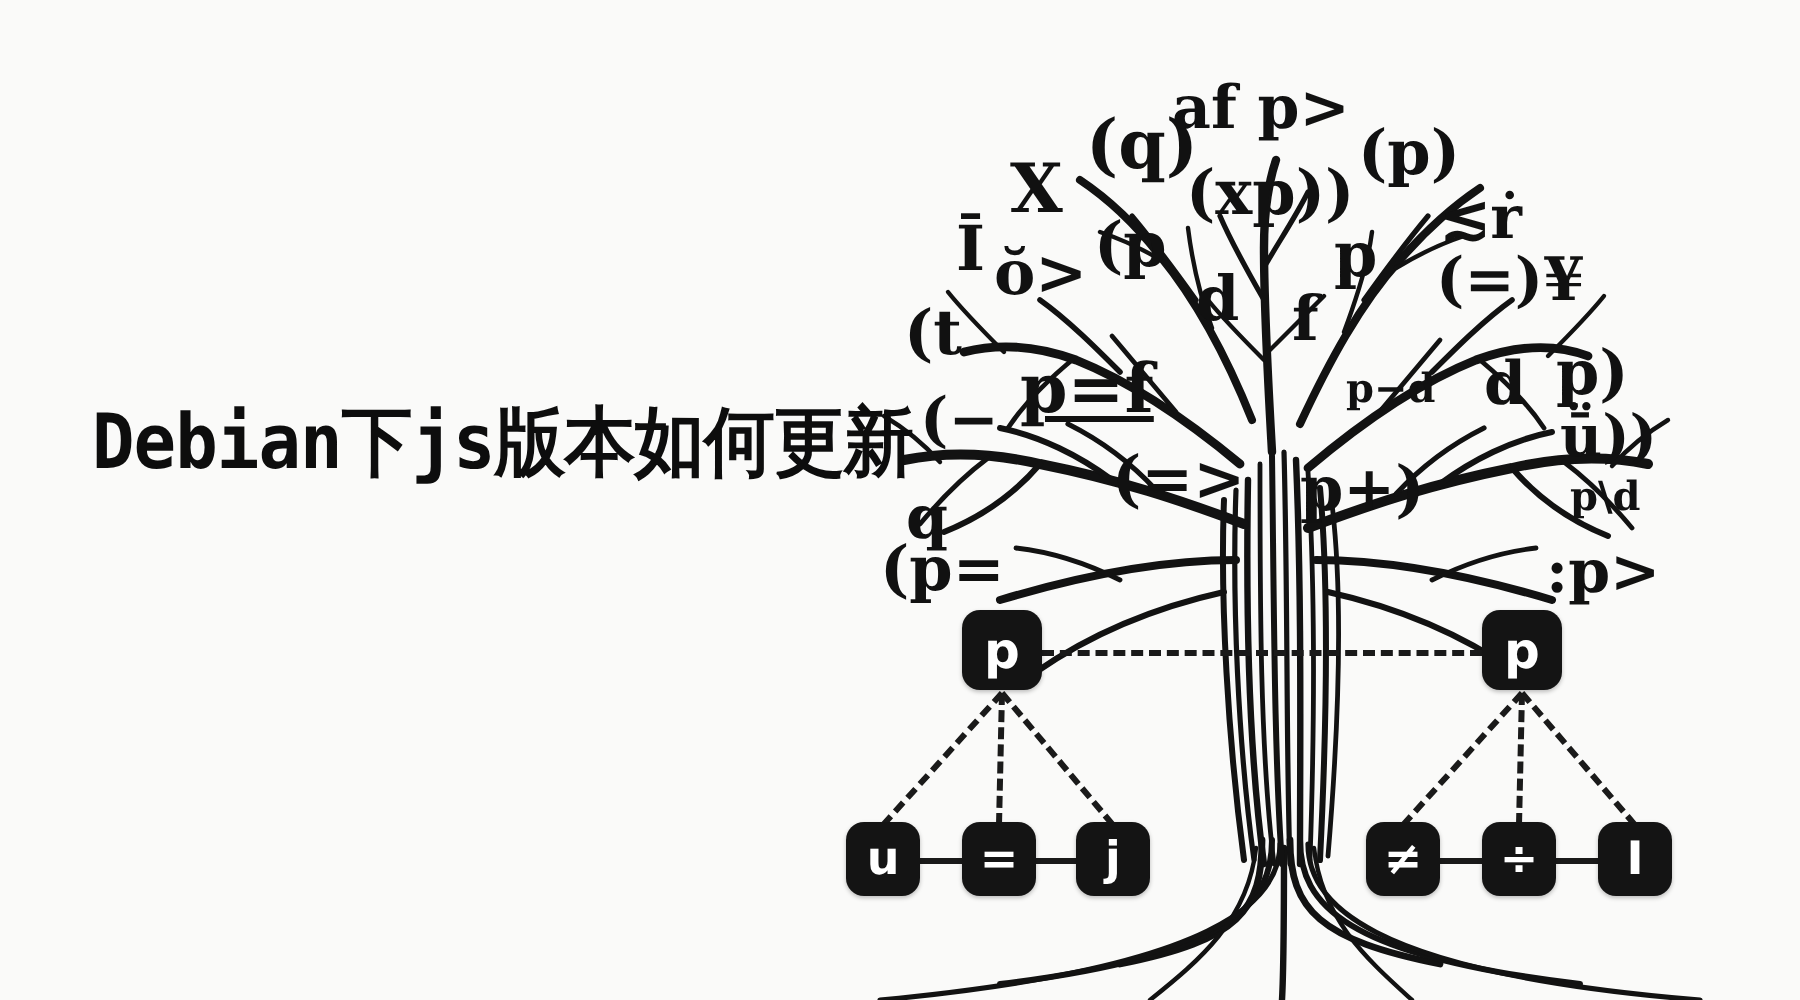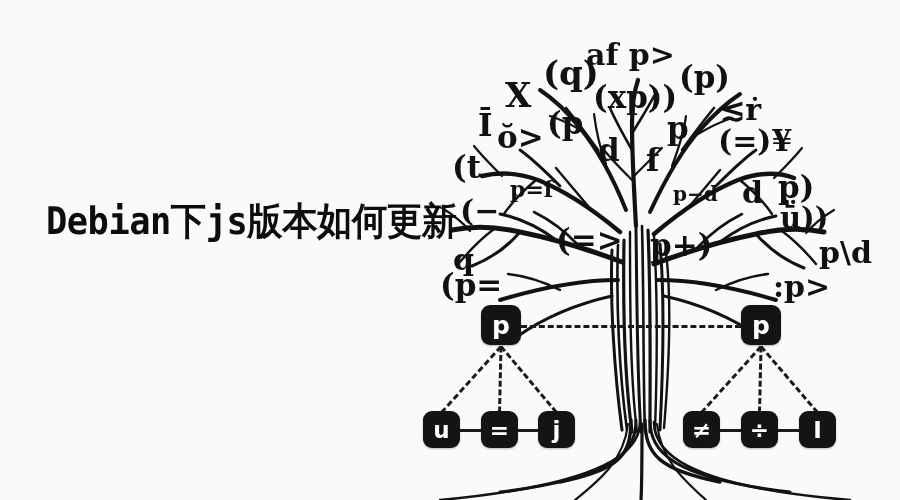--- a/index.html
+++ b/index.html
@@ -165,30 +165,30 @@
       <div class="sym" style="left: 593px; top: 82px; font-size: 31px;">(xp))</div>
       <div class="sym" style="left: 547px; top: 108px; font-size: 31px;">(p</div>
       <div class="sym" style="left: 478px; top: 110px; font-size: 31px;">Ī</div>
       <div class="sym" style="left: 497px; top: 122px; font-size: 31px;">ŏ&gt;</div>
       <div class="sym" style="left: 720px; top: 95px; font-size: 30px;">≲ṙ</div>
       <div class="sym" style="left: 667px; top: 113px; font-size: 31px;">p</div>
       <div class="sym" style="left: 598px; top: 135px; font-size: 31px;">d</div>
       <div class="sym" style="left: 646px; top: 145px; font-size: 31px;">f</div>
       <div class="sym" style="left: 718px; top: 126px; font-size: 30px;">(=)¥</div>
       <div class="sym" style="left: 452px; top: 152px; font-size: 31px;">(t</div>
-      <div class="sym" style="left: 510px; top: 178px; font-size: 22px;">p=f</div>
+      <div class="sym" style="left: 510px; top: 178px; font-size: 34px; text-decoration: underline;">p=f</div>
       <div class="sym" style="left: 673px; top: 184px; font-size: 20px;">p−d</div>
       <div class="sym" style="left: 742px; top: 178px; font-size: 30px;">d</div>
       <div class="sym" style="left: 778px; top: 172px; font-size: 31px;">p)</div>
       <div class="sym" style="left: 460px; top: 196px; font-size: 30px;">(−</div>
       <div class="sym" style="left: 780px; top: 204px; font-size: 29px;">ṻ))</div>
       <div class="sym" style="left: 556px; top: 225px; font-size: 31px;">(=&gt;</div>
       <div class="sym" style="left: 650px; top: 230px; font-size: 31px;">p+)</div>
       <div class="sym" style="left: 453px; top: 245px; font-size: 30px;">q</div>
-      <div class="sym" style="left: 785px; top: 238px; font-size: 30px; margin-left: 34px;">p\d</div>
+      <div class="sym" style="left: 785px; top: 238px; font-size: 20px;">p\d</div>
       <div class="sym" style="left: 440px; top: 270px; font-size: 31px;">(p=</div>
       <div class="sym" style="left: 773px; top: 272px; font-size: 30px;">:p&gt;</div>
     </div>
 
   <div id="diagram-links">
       <div class="connector" style="left: 521px; top: 325px; width: 220px; transform: rotate(0deg);"></div>
       <div class="connector" style="left: 501px; top: 345px; width: 88.8608px; transform: rotate(132.035deg);"></div>
       <div class="stub" style="left: 460px; top: 429px; width: 21px;"></div>
       <div class="connector" style="left: 501px; top: 345px; width: 66.017px; transform: rotate(91.302deg);"></div>
       <div class="stub" style="left: 518px; top: 429px; width: 20px;"></div>

